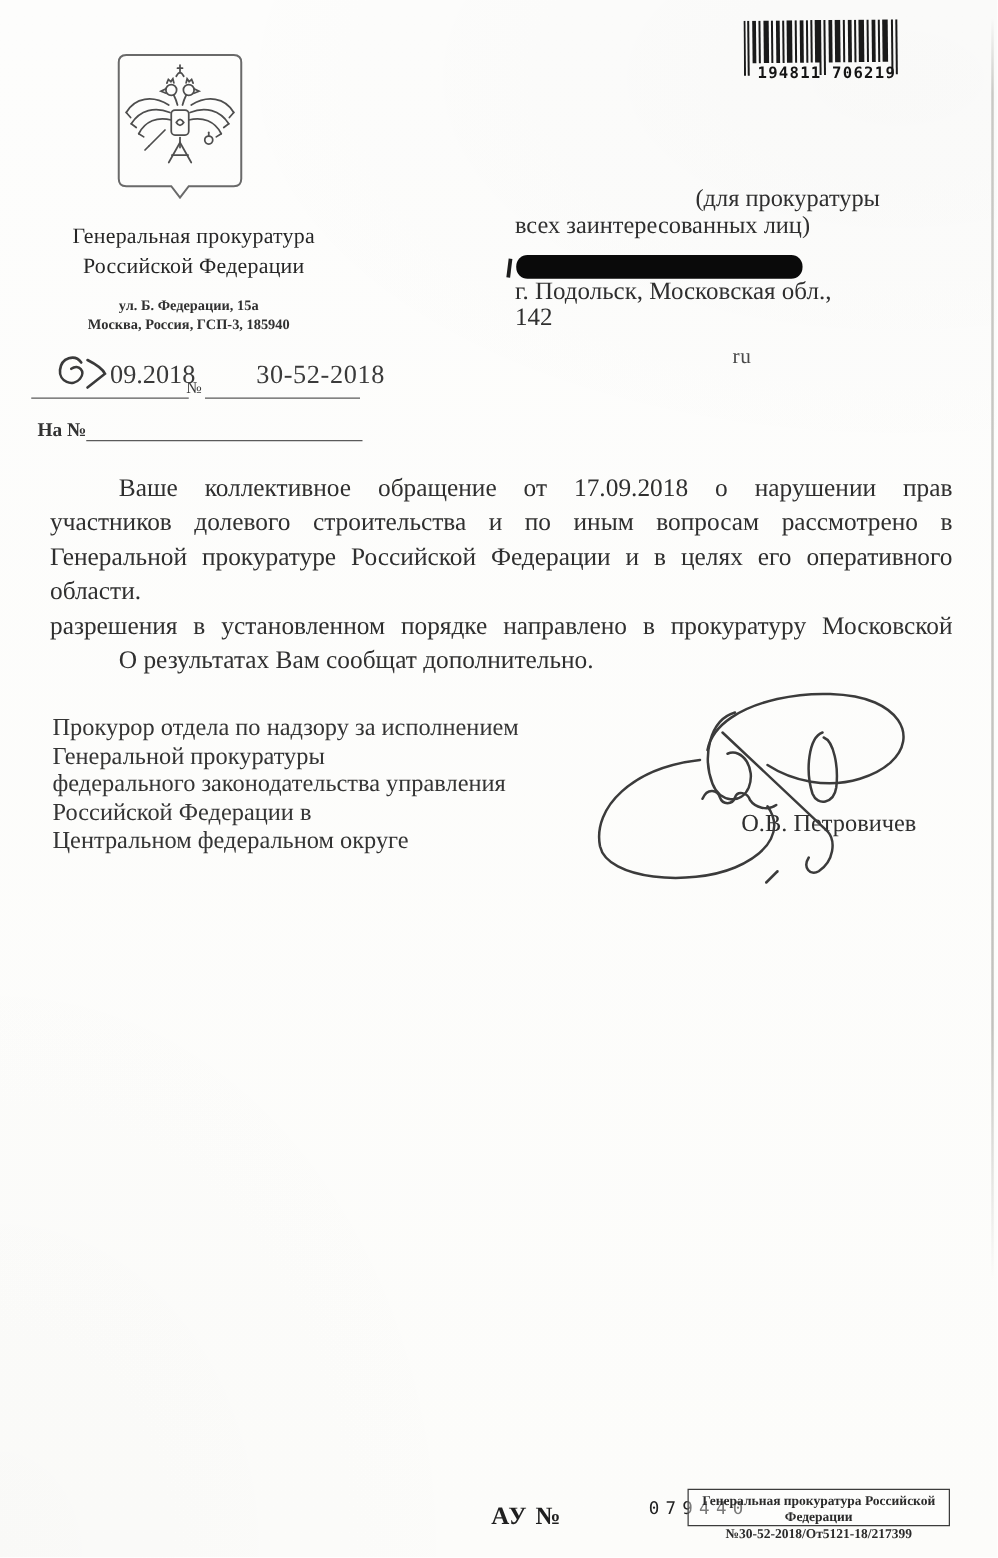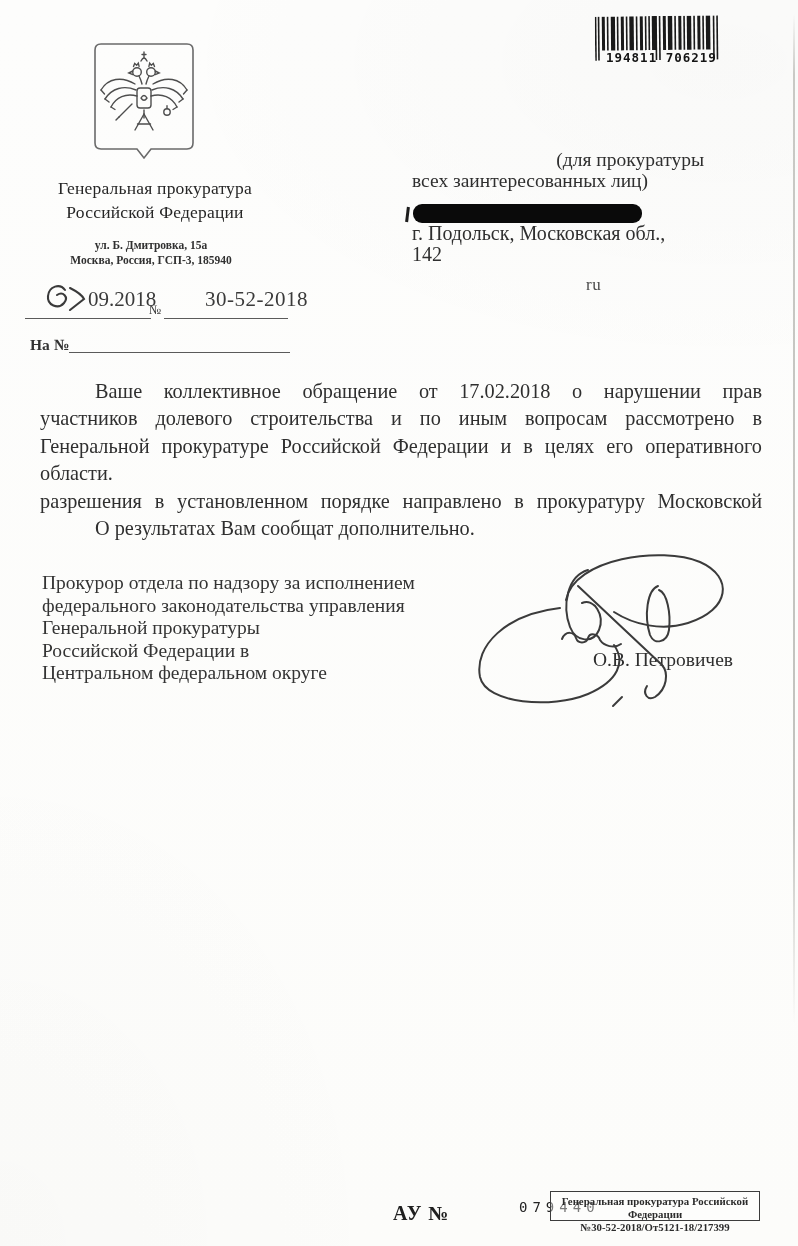--- a/index.html
+++ b/index.html
@@ -109,21 +109,21 @@
           <path d="M79,68.8 v-3"></path>
       </g>
     </svg>
   </div>
 
   <div class="abs org-name">
     <div>Генеральная прокуратура</div>
     <div>Российской Федерации</div>
   </div>
   <div class="abs org-addr">
-    <div>ул. Б. Дмитровка, 15а</div>
+    <div>ул. Б. Федерации, 15а</div>
     <div>Москва, Россия, ГСП-3, 185940</div>
   </div>
 
   <svg class="abs barcode" viewBox="0 0 124 50">
     <g fill="#1a1a1a">
       <rect x="0" y="0" width="1.6" height="44"></rect>
         <rect x="3" y="0" width="1.6" height="44"></rect>
       <rect x="7" y="0" width="3" height="34"></rect>
         <rect x="12" y="0" width="1.6" height="34"></rect>
       <rect x="16" y="0" width="4.2" height="34"></rect>
@@ -170,32 +170,32 @@
 
   <div class="abs note1">(для прокуратуры</div>
   <div class="abs note2">всех заинтересованных лиц)</div>
   <div class="abs redact-frag"></div>
   <div class="abs redaction"></div>
   <div class="abs rcpt-city">г. Подольск, Московская обл.,</div>
   <div class="abs rcpt-num">142</div>
   <div class="abs email-frag">ru</div>
 
   <div class="abs body-block">
-    <div class="body-line indent">Ваше коллективное обращение от 17.02.2018 о нарушении прав</div>
+    <div class="body-line indent">Ваше коллективное обращение от 17.09.2018 о нарушении прав</div>
     <div class="body-line">участников долевого строительства и по иным вопросам рассмотрено в</div>
     <div class="body-line">Генеральной прокуратуре Российской Федерации и в целях его оперативного</div>
     <div class="body-line last">области.</div>
     <div class="body-line">разрешения в установленном порядке направлено в прокуратуру Московской</div>
     <div class="body-line last indent">О результатах Вам сообщат дополнительно.</div>
   </div>
 
   <div class="abs sig-title">
     <div>Прокурор отдела по надзору за исполнением</div>
+    <div>Генеральной прокуратуры</div>
     <div>федерального законодательства управления</div>
-    <div>Генеральной прокуратуры</div>
     <div>Российской Федерации в</div>
     <div>Центральном федеральном округе</div>
   </div>
 
   <div class="abs sig-name">О.В. Петровичев</div>
 
   <svg class="abs sig-scrawl" viewBox="0 0 274 170">
     <g fill="none" stroke="#3b3b3b" stroke-width="2" stroke-linecap="round">
       <path d="M100,54 C108,12 196,0 234,16 C268,31 264,64 222,77 C196,85 168,79 148,66"></path>
       <path d="M94,62 C40,68 8,100 14,131 C20,158 86,163 122,148 C152,135 160,116 148,99"></path>

